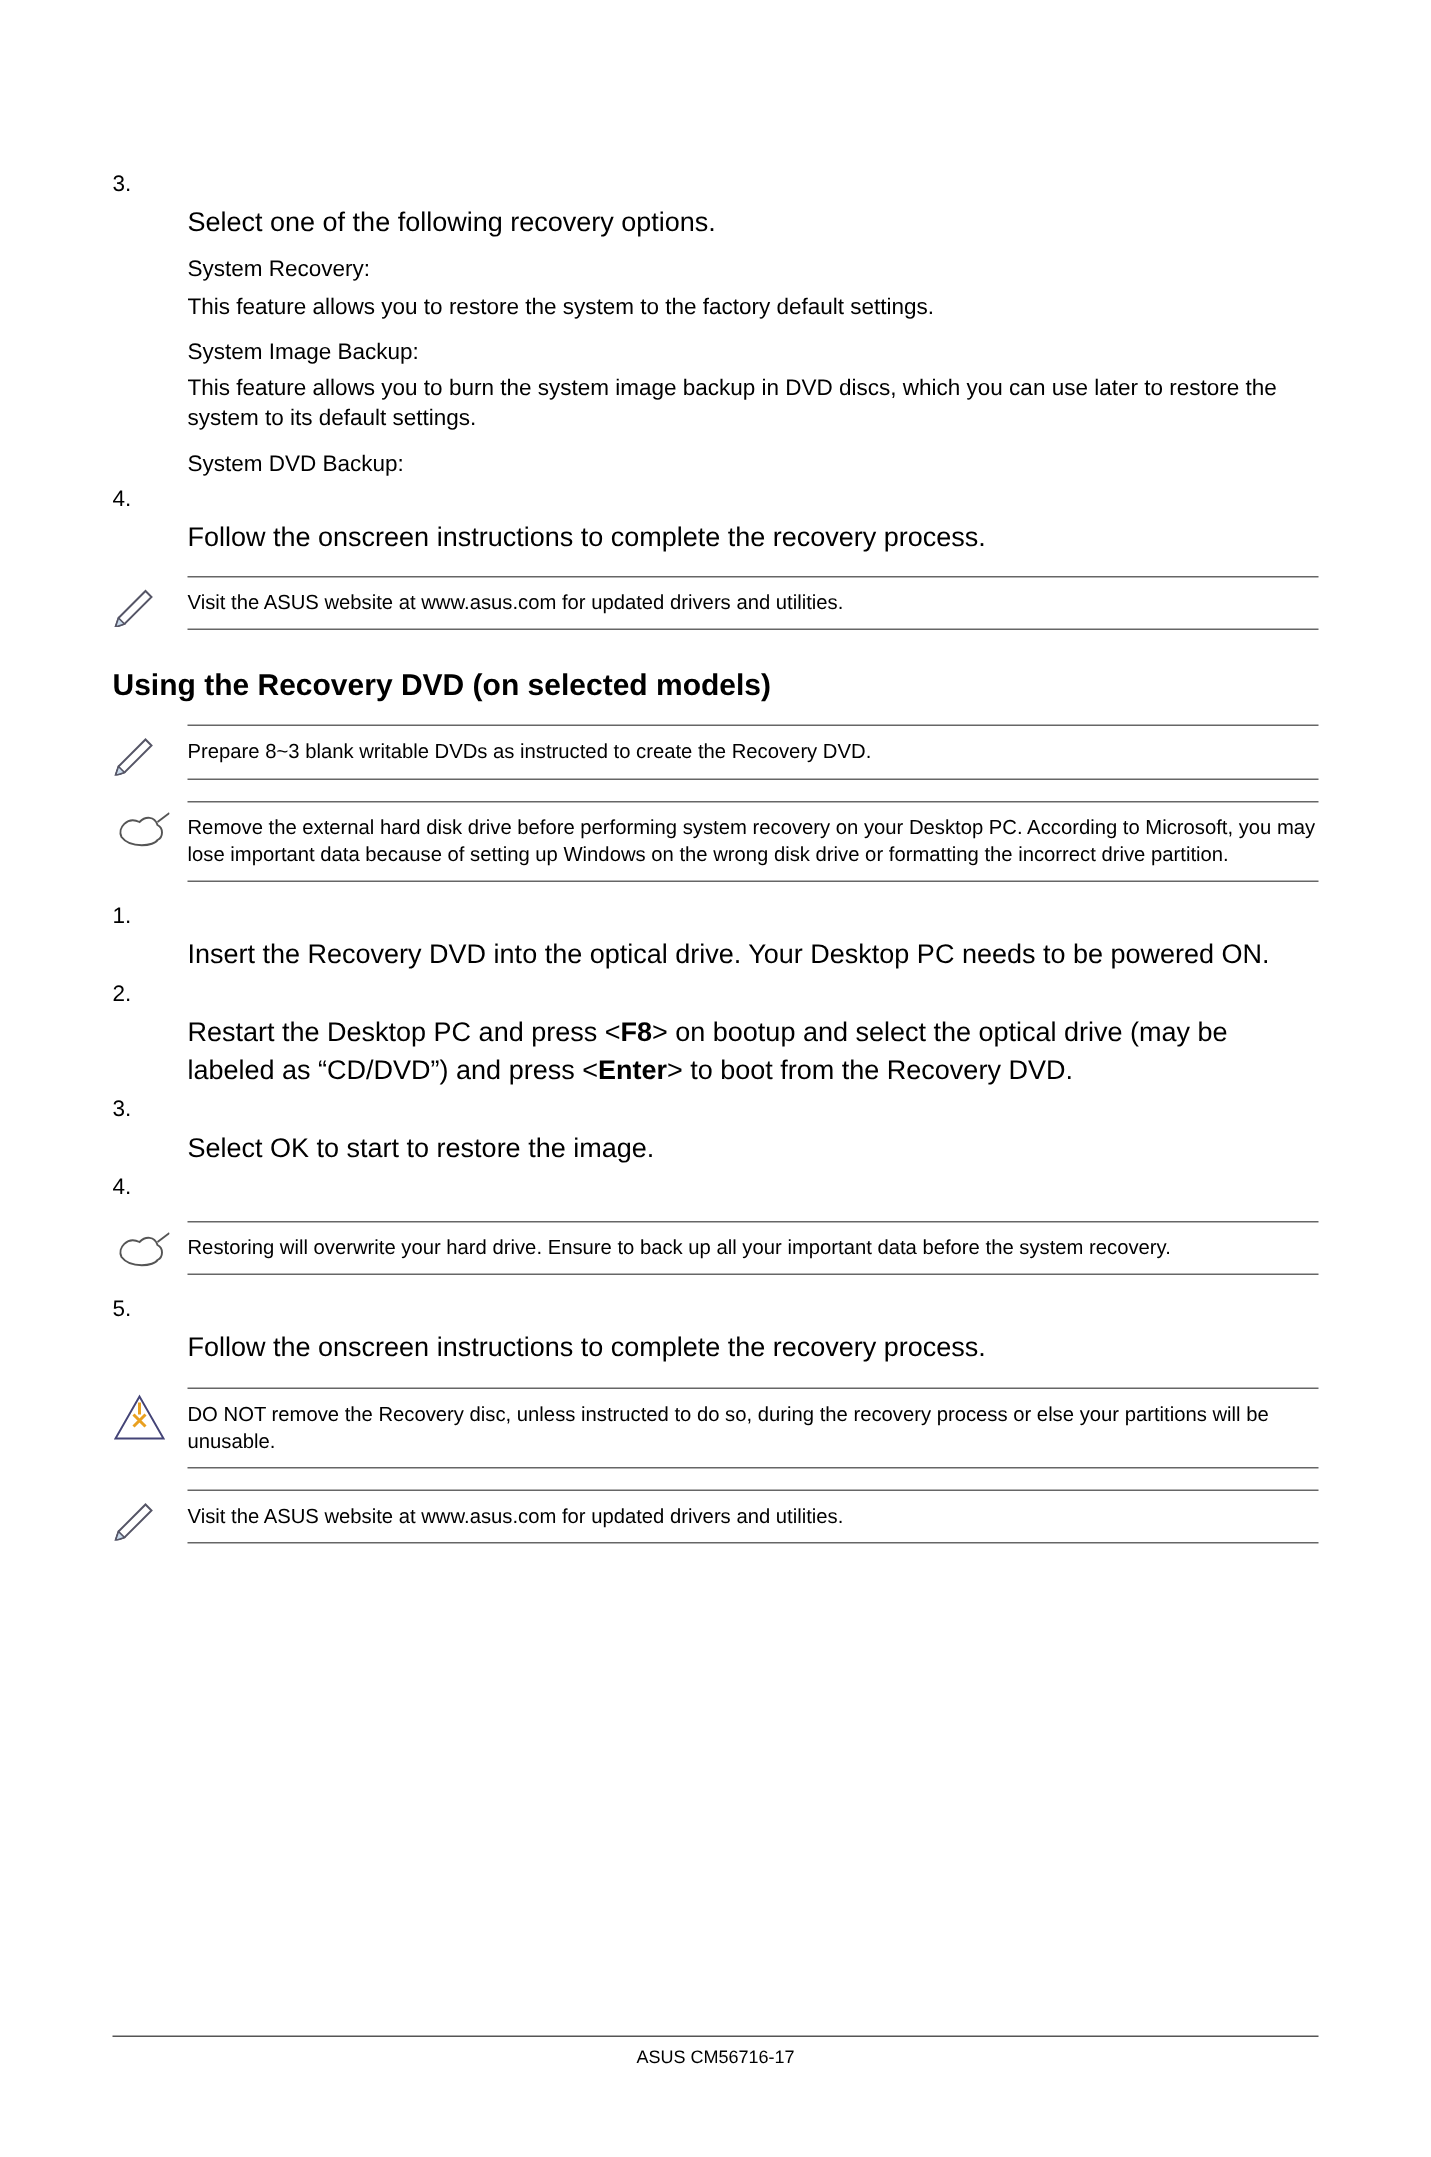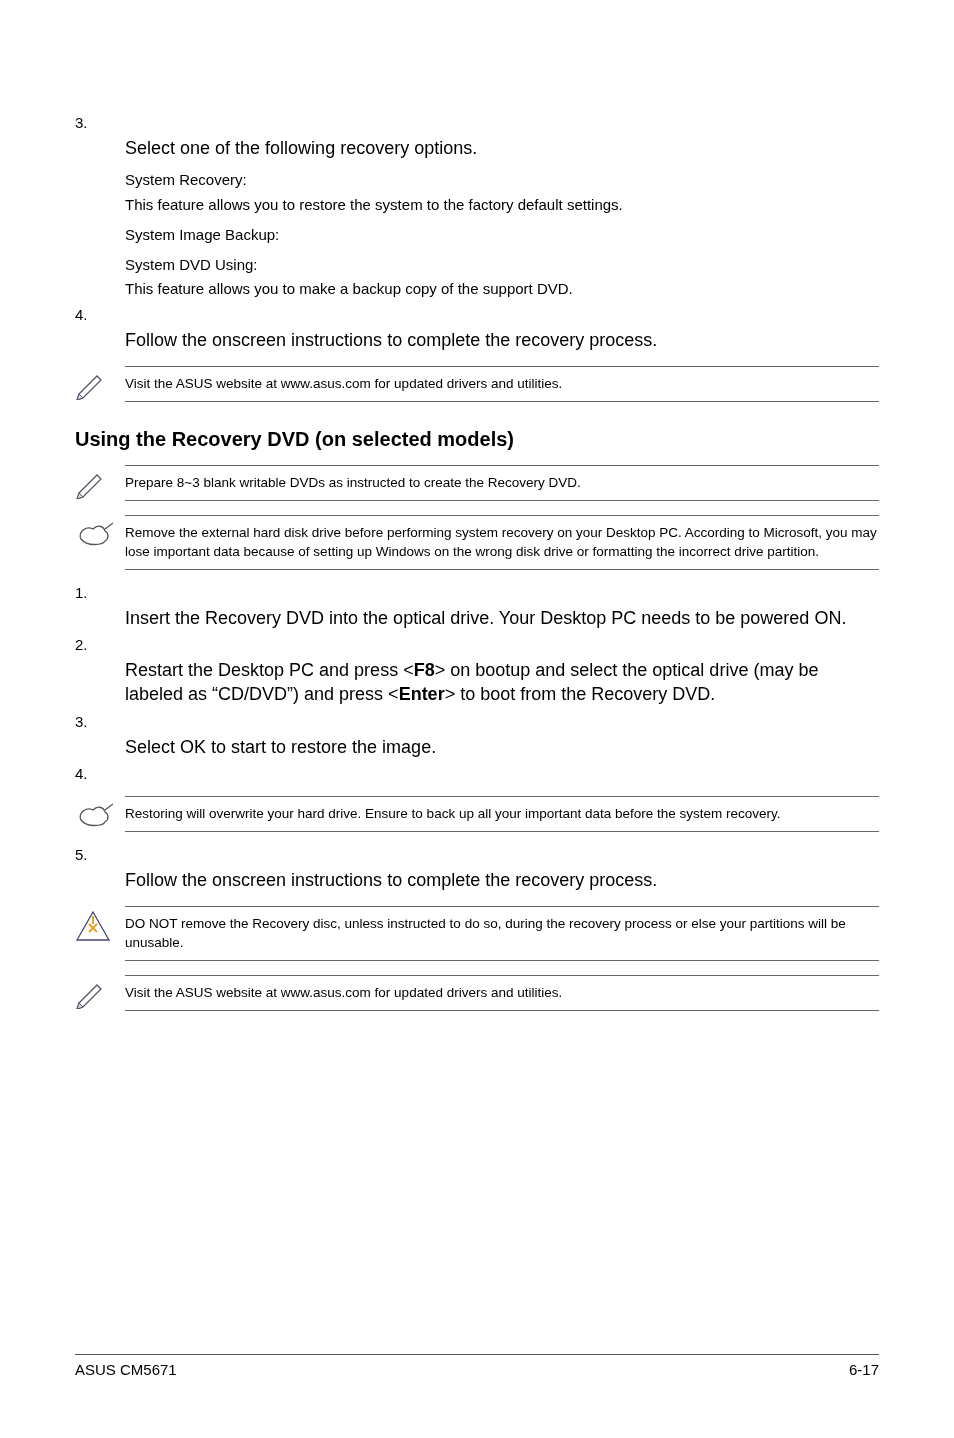--- a/index.html
+++ b/index.html
@@ -72,44 +72,44 @@
     font-size: 15px;
     margin: 18px 0 6px 0;
   }
   .footer {
     position: absolute;
     bottom: 60px;
     left: 75px;
     right: 75px;
     border-top: 1px solid #555;
     padding-top: 6px;
-    font-size: 15px;
+    font-size: 12px;
     display: flex;
-    justify-content: space-between;
+    justify-content: center;
   }
   svg { display:block; }
 </style>
 </head>
 <body>
 
 <div class="page">
 
   <div class="num-item">
     <div class="num">3.</div>
     <div class="num-body">Select one of the following recovery options.</div>
   </div>
 
   <div class="indent-block">
     <div class="sub-heading">System Recovery:</div>
     <div class="sub-text">This feature allows you to restore the system to the factory default settings.</div>
 
     <div class="sub-heading">System Image Backup:</div>
-
-    <div class="sub-heading">System DVD Using:</div>
-    <div class="sub-text">This feature allows you to make a backup copy of the support DVD.</div>
+    <div class="sub-text">This feature allows you to burn the system image backup in DVD discs, which you can use later to restore the system to its default settings.</div>
+
+    <div class="sub-heading">System DVD Backup:</div>
   </div>
 
   <div class="num-item">
     <div class="num">4.</div>
     <div class="num-body">Follow the onscreen instructions to complete the recovery process.</div>
   </div>
 
   <div class="note-box">
     <div class="note-icon">
       <svg width="36" height="30" viewBox="0 0 36 30">

